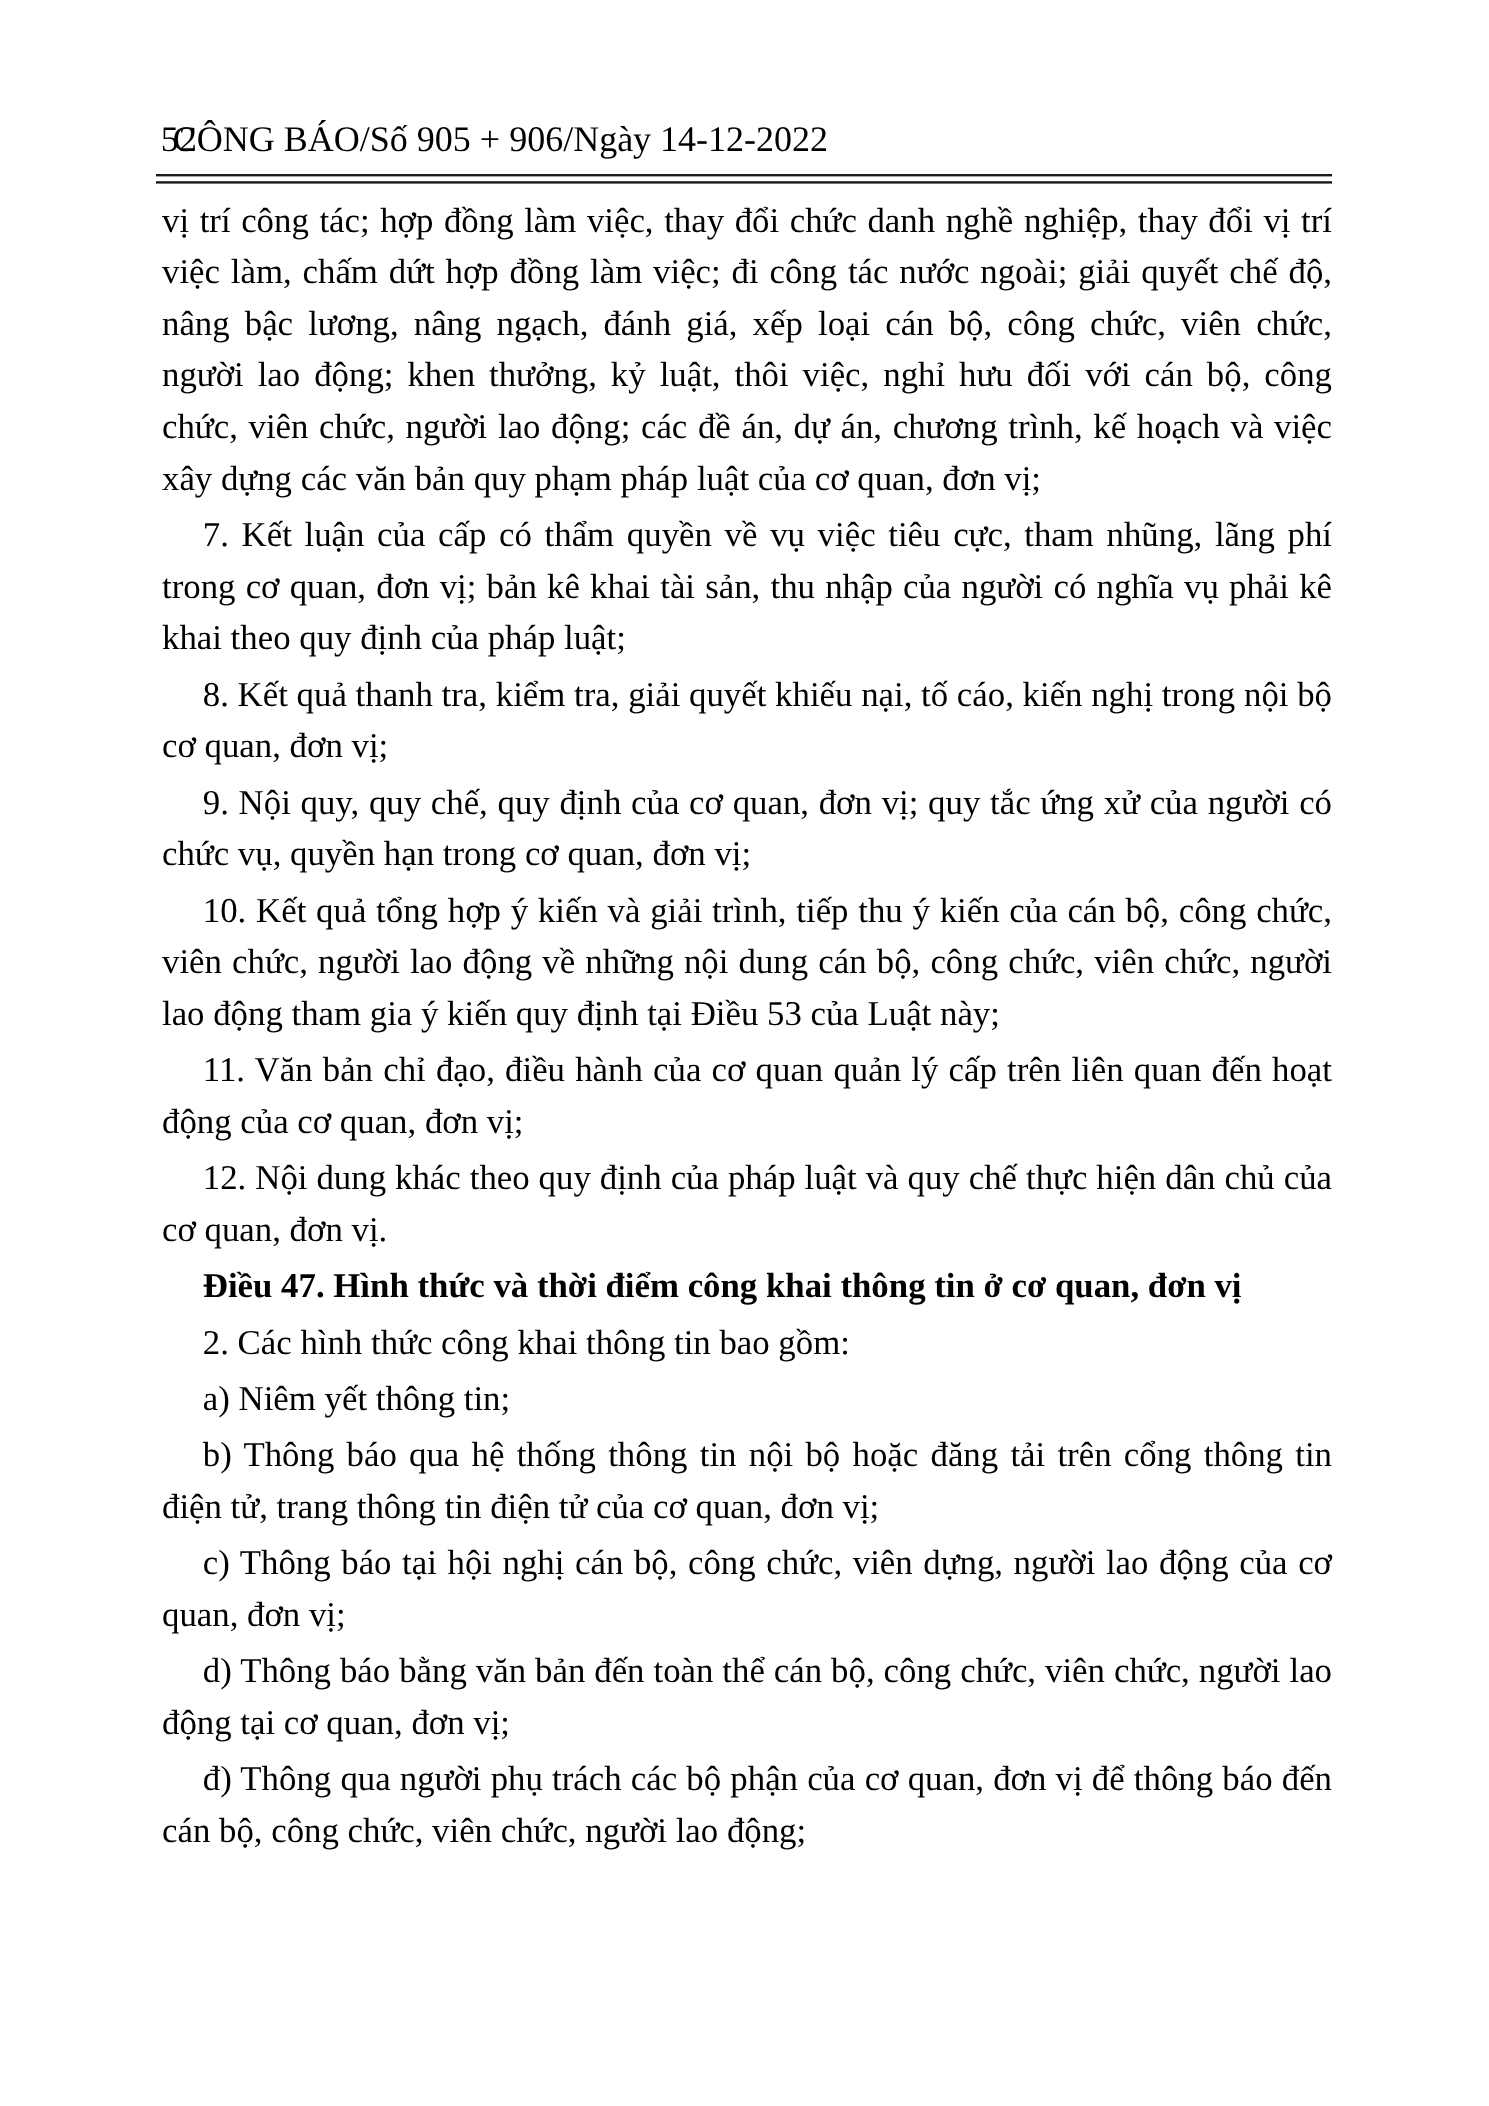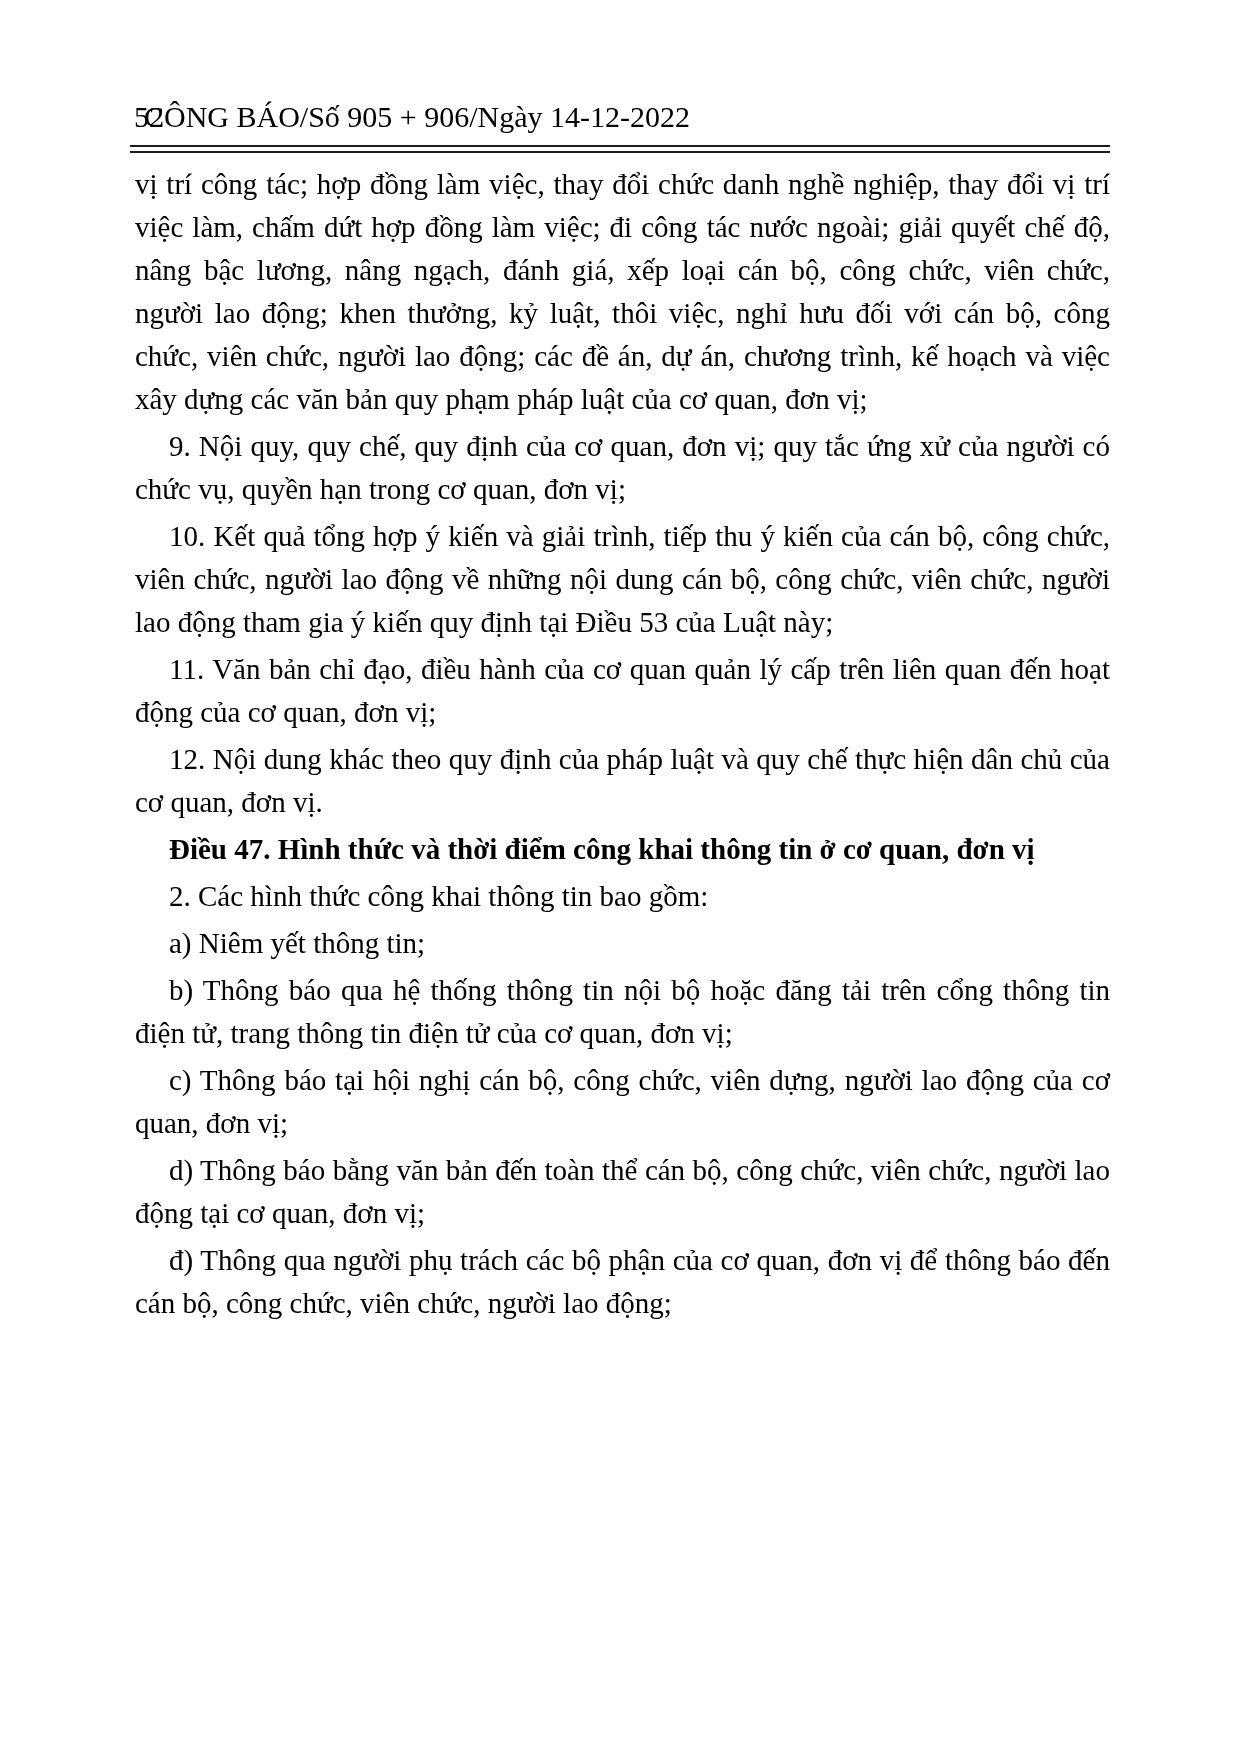--- a/index.html
+++ b/index.html
@@ -70,20 +70,22 @@
 <body>
 
 <div class="page">
   <div class="header">
     <span class="page-num">52</span>
     <span class="header-title">CÔNG BÁO/Số 905 + 906/Ngày 14-12-2022</span>
   </div>
   <div class="double-rule"></div>
   <div class="content">
       <p class="">vị trí công tác; hợp đồng làm việc, thay đổi chức danh nghề nghiệp, thay đổi vị trí việc làm, chấm dứt hợp đồng làm việc; đi công tác nước ngoài; giải quyết chế độ, nâng bậc lương, nâng ngạch, đánh giá, xếp loại cán bộ, công chức, viên chức, người lao động; khen thưởng, kỷ luật, thôi việc, nghỉ hưu đối với cán bộ, công chức, viên chức, người lao động; các đề án, dự án, chương trình, kế hoạch và việc xây dựng các văn bản quy phạm pháp luật của cơ quan, đơn vị;</p>
+      <p class="indent">7. Kết luận của cấp có thẩm quyền về vụ việc tiêu cực, tham nhũng, lãng phí trong cơ quan, đơn vị; bản kê khai tài sản, thu nhập của người có nghĩa vụ phải kê khai theo quy định của pháp luật;</p>
+      <p class="indent">8. Kết quả thanh tra, kiểm tra, giải quyết khiếu nại, tố cáo, kiến nghị trong nội bộ cơ quan, đơn vị;</p>
       <p class="indent">9. Nội quy, quy chế, quy định của cơ quan, đơn vị; quy tắc ứng xử của người có chức vụ, quyền hạn trong cơ quan, đơn vị;</p>
       <p class="indent">10. Kết quả tổng hợp ý kiến và giải trình, tiếp thu ý kiến của cán bộ, công chức, viên chức, người lao động về những nội dung cán bộ, công chức, viên chức, người lao động tham gia ý kiến quy định tại Điều 53 của Luật này;</p>
       <p class="indent">11. Văn bản chỉ đạo, điều hành của cơ quan quản lý cấp trên liên quan đến hoạt động của cơ quan, đơn vị;</p>
       <p class="indent">12. Nội dung khác theo quy định của pháp luật và quy chế thực hiện dân chủ của cơ quan, đơn vị.</p>
       <p class="indent bold">Điều 47. Hình thức và thời điểm công khai thông tin ở cơ quan, đơn vị</p>
       <p class="indent">2. Các hình thức công khai thông tin bao gồm:</p>
       <p class="indent">a) Niêm yết thông tin;</p>
       <p class="indent">b) Thông báo qua hệ thống thông tin nội bộ hoặc đăng tải trên cổng thông tin điện tử, trang thông tin điện tử của cơ quan, đơn vị;</p>
       <p class="indent">c) Thông báo tại hội nghị cán bộ, công chức, viên dựng, người lao động của cơ quan, đơn vị;</p>
       <p class="indent">d) Thông báo bằng văn bản đến toàn thể cán bộ, công chức, viên chức, người lao động tại cơ quan, đơn vị;</p>

